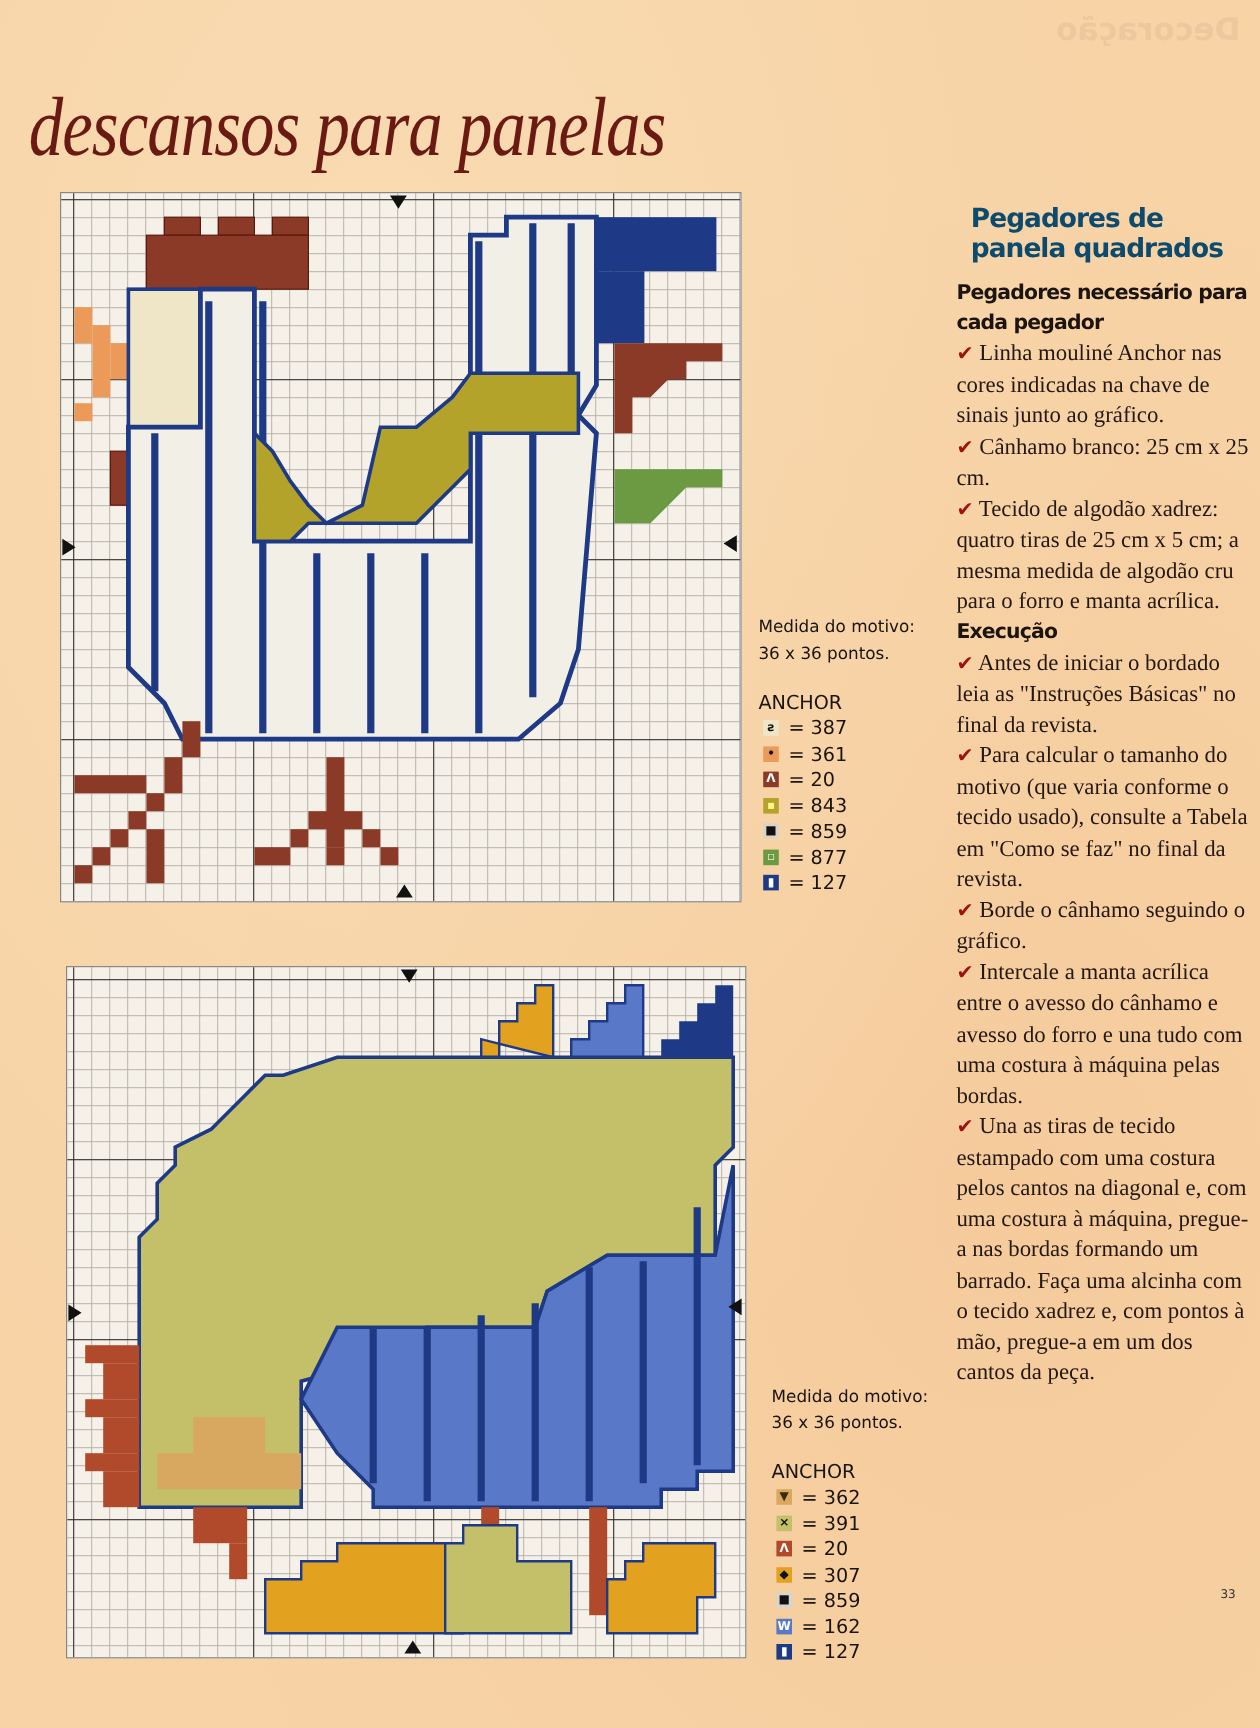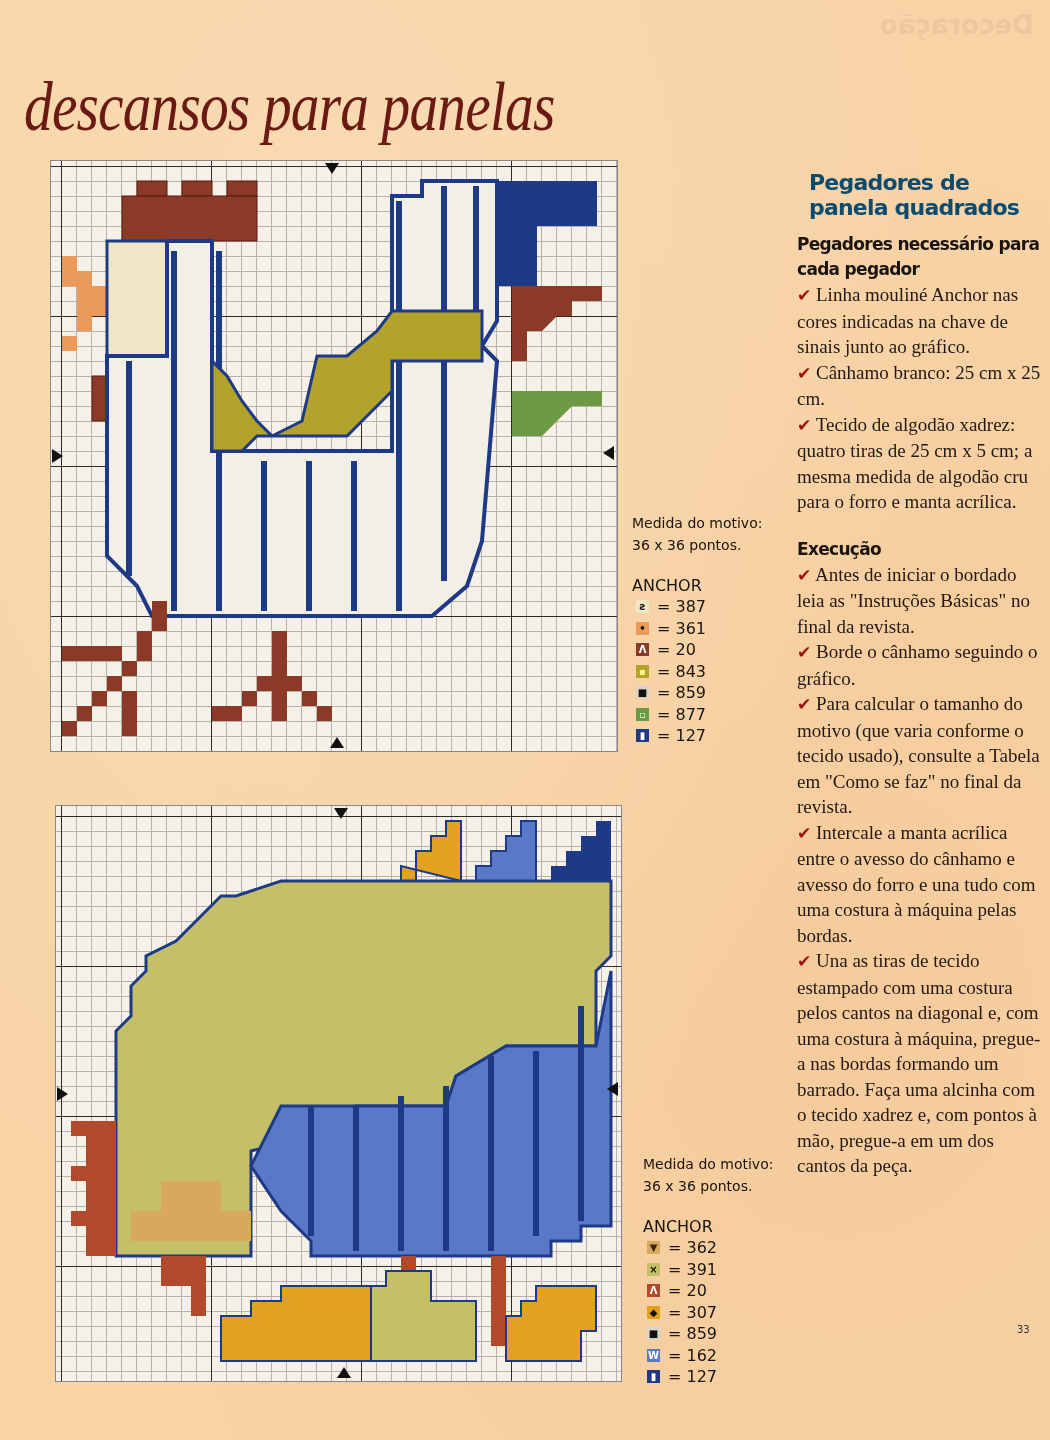--- a/index.html
+++ b/index.html
@@ -227,21 +227,21 @@
       <span>= 127</span>
     </div>
 </div>
 
 <div class="side">
   <h1>Pegadores de panela quadrados</h1>
   <h2>Pegadores necessário para cada pegador</h2>
   <p><span class="chk">✔</span> <span>Linha mouliné Anchor nas cores indicadas na chave de sinais junto ao gráfico.</span></p>
   <p><span class="chk">✔</span> <span>Cânhamo branco: 25 cm x 25 cm.</span></p>
   <p><span class="chk">✔</span> <span>Tecido de algodão xadrez: quatro tiras de 25 cm x 5 cm; a mesma medida de algodão cru para o forro e manta acrílica.</span></p>
-  <h2 style="margin-top:22px">Execução</h2>
+  <h2 style="">Execução</h2>
   <p><span class="chk">✔</span> <span>Antes de iniciar o bordado leia as "Instruções Básicas" no final da revista.</span></p>
+  <p><span class="chk">✔</span> <span>Para calcular o tamanho do motivo (que varia conforme o tecido usado), consulte a Tabela em "Como se faz" no final da revista.</span></p>
   <p><span class="chk">✔</span> <span>Borde o cânhamo seguindo o gráfico.</span></p>
-  <p><span class="chk">✔</span> <span>Para calcular o tamanho do motivo (que varia conforme o tecido usado), consulte a Tabela em "Como se faz" no final da revista.</span></p>
   <p><span class="chk">✔</span> <span>Intercale a manta acrílica entre o avesso do cânhamo e avesso do forro e una tudo com uma costura à máquina pelas bordas.</span></p>
   <p><span class="chk">✔</span> <span>Una as tiras de tecido estampado com uma costura pelos cantos na diagonal e, com uma costura à máquina, pregue-a nas bordas formando um barrado. Faça uma alcinha com o tecido xadrez e, com pontos à mão, pregue-a em um dos cantos da peça.</span></p>
 </div>
 
 <div class="pagenum">33</div>
 
 </body></html>

